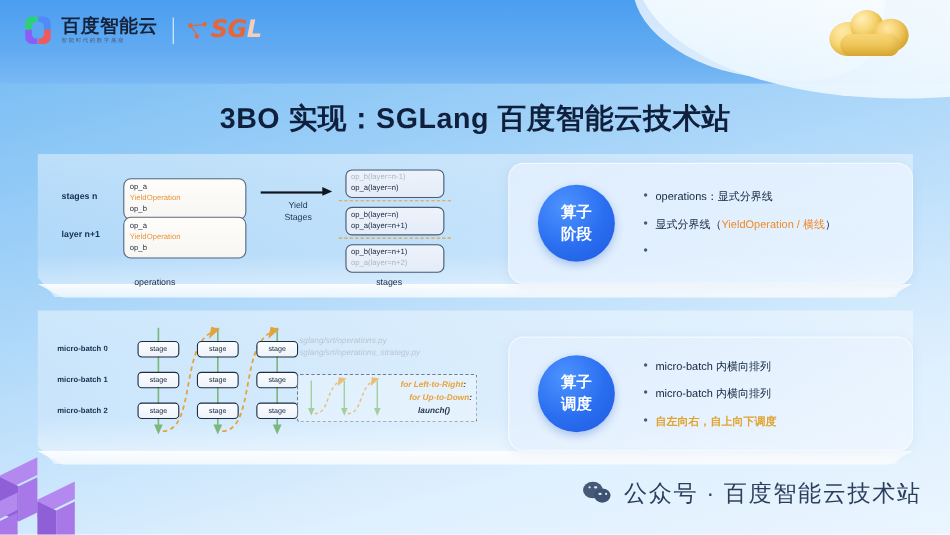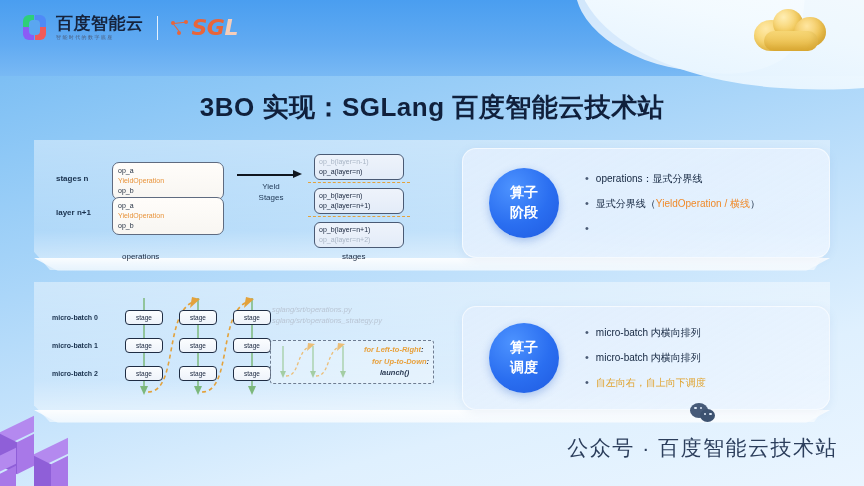--- a/index.html
+++ b/index.html
@@ -164,24 +164,24 @@
     background:radial-gradient(circle at 34% 28%,#4d93ff 0%,#2a6ef0 55%,#1f5ae0 100%);
     color:#fff; font-size:14px; font-weight:700; line-height:1.4;
     display:flex; flex-direction:column; align-items:center; justify-content:center;
     box-shadow:0 3px 8px rgba(30,90,200,.30);
   }
   .bullets { position:absolute; left:122px; top:0; bottom:0; right:14px;
              display:flex; flex-direction:column; justify-content:center; }
   .bullet { display:flex; align-items:flex-start; gap:7px; font-size:10px; color:#13253f; margin:5.5px 0; }
   .bullet .dot { color:#4a5a74; font-size:11px; line-height:1; margin-top:1px; }
   .or { color:#f08a2a; }
-  .gold { color:#e0a32e; font-weight:400;text-align:right; }
-
-  
-  .footer { position:absolute; right:26px; bottom:24px; display:flex; align-items:center; gap:11px;flex-direction:column; }
+  .gold { color:#e0a32e; font-weight:700;text-align:right; }
+
+  
+  .footer { position:absolute; right:26px; bottom:24px; display:flex; align-items:center; gap:11px; }
   .wechat { position:relative; width:26px; height:20px; }
   .wechat i { position:absolute; border-radius:50%; background:#465a78; }
   .wechat .big { left:0; top:0; width:18px; height:15px; }
   .wechat .sml { left:10px; top:6px; width:15px; height:13px; background:#3d5270; }
   .wechat b { position:absolute; width:2.4px; height:2.4px; background:#dfeaf7; border-radius:50%; }
   .wechat b.e1{ left:4.5px; top:4px; } .wechat b.e2{ left:10px; top:4px; }
   .wechat b.e3{ left:14px; top:10px; } .wechat b.e4{ left:19.5px; top:10px; }
   .ftxt { font-size:21px; color:#2c3e5c; letter-spacing:1.5px; }
 </style>
 </head>

